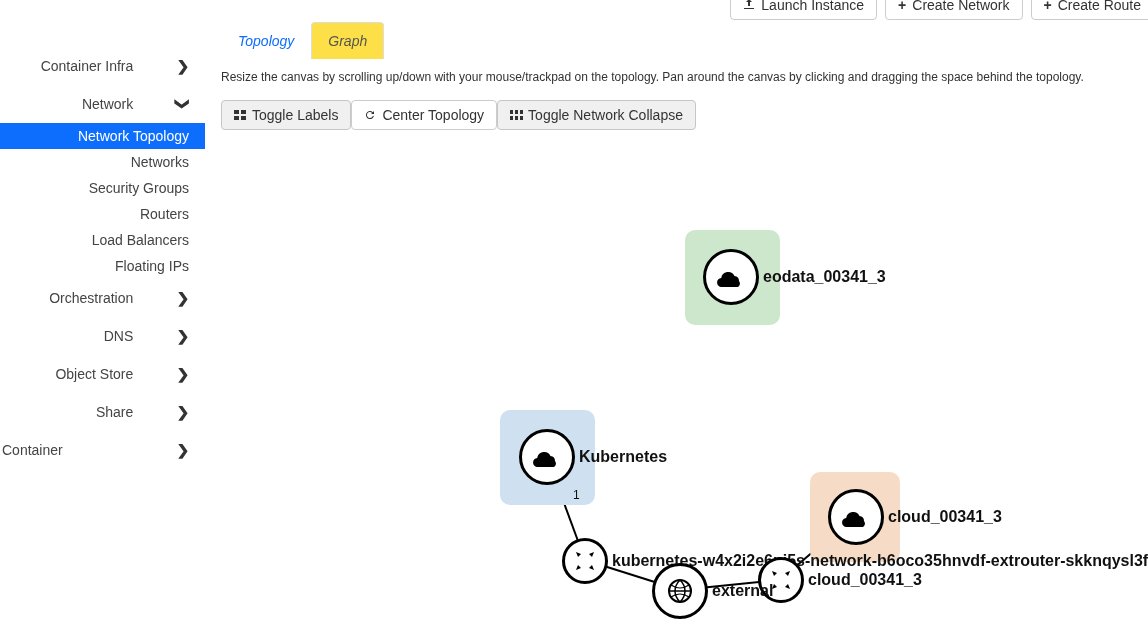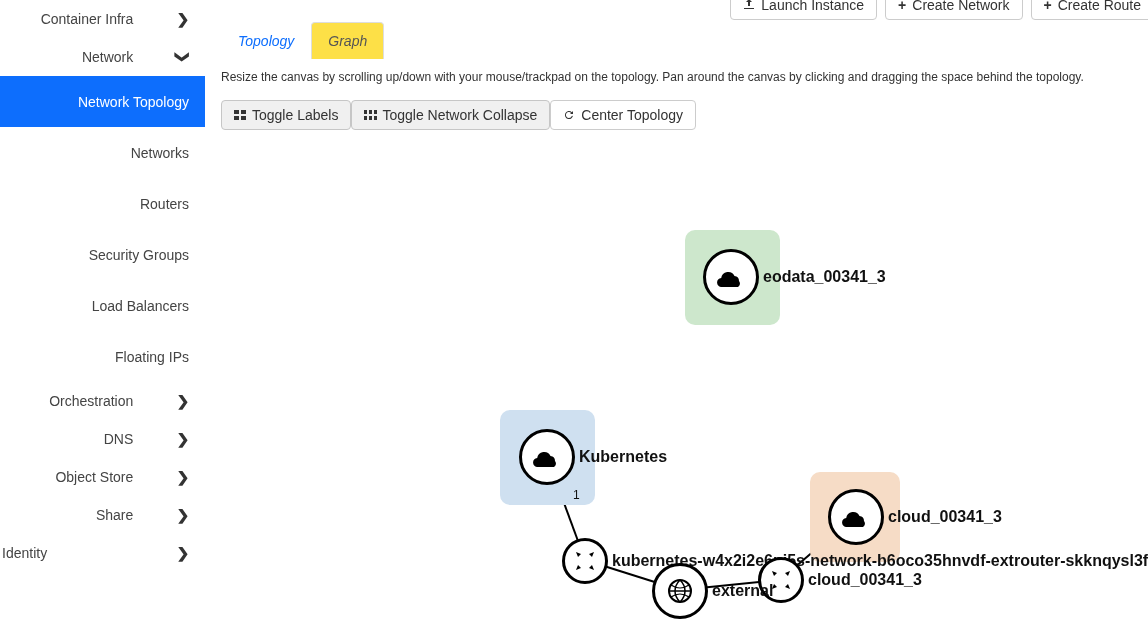--- a/index.html
+++ b/index.html
@@ -1,27 +1,27 @@
 <!DOCTYPE html>
 <html><head>
 <meta charset="utf-8">
 <style>
   * { box-sizing: border-box; margin: 0; padding: 0; }
   html, body { width: 1148px; height: 635px; font-family: "Helvetica Neue", Arial, sans-serif; font-size: 14px; color: #333; background: #fff; overflow: hidden; }
   body { display: flex; }
 
   
-  .sidebar { width: 205px; flex-shrink: 0; background: #fff; }
+  .sidebar { width: 205px; flex-shrink: 0; background: #fff; margin-top: 47px; }
   .nav-item { display: flex; align-items: center; justify-content: flex-end; height: 38px; padding-right: 16px; color: #444; cursor: pointer; position: relative; }
   .nav-item .label { }
   .nav-item.top-level { justify-content: space-between; padding-left: 4px; }
   .nav-item.top-level .label { flex: 1; text-align: right; padding-right: 44px; }
   .nav-item .chevron { font-weight: 600; color: #333; transform: scale(1.1,1); }
   .nav-item.expanded .chevron { }
-  .subnav .nav-item { height: 51px; }
+  .subnav .nav-item { height: 26px; }
   .subnav .nav-item .label { text-align: right; width: 100%; }
   .nav-item.active { background: #0d6efd; color: #fff; }
 
   
   .main { flex: 1; padding: 0 0 0 16px; position: relative; }
   .topbar-buttons { position: absolute; right: 0; top: -10px; display: flex; gap: 8px; }
   .btn { display: inline-flex; align-items: center; gap: 6px; padding: 6px 12px; border: 1px solid #ccc; background: #fff; border-radius: 4px; color: #333; font-size: 14px; cursor: pointer; white-space: nowrap; }
   .btn .plus::before { content: "+"; font-weight: 700; }
 
   .tabs { display: flex; margin-top: 22px; border-bottom: none; }
@@ -63,26 +63,26 @@
     <span class="chevron" style="transform:rotate(90deg) scale(1.1,1);">❯</span>
   </div>
   <div class="subnav">
     <div class="nav-item active">
       <span class="label">Network Topology</span>
     </div>
     <div class="nav-item">
       <span class="label">Networks</span>
     </div>
     <div class="nav-item">
+      <span class="label">Security Groups</span>
+    </div>
+    <div class="nav-item">
       <span class="label">Routers</span>
     </div>
     <div class="nav-item">
-      <span class="label">Security Groups</span>
-    </div>
-    <div class="nav-item">
       <span class="label">Load Balancers</span>
     </div>
     <div class="nav-item">
       <span class="label">Floating IPs</span>
     </div>
   </div>
   <div class="nav-item top-level">
     <span class="label">Orchestration</span>
     <span class="chevron">❯</span>
   </div>
@@ -92,21 +92,21 @@
   </div>
   <div class="nav-item top-level">
     <span class="label">Object Store</span>
     <span class="chevron">❯</span>
   </div>
   <div class="nav-item top-level">
     <span class="label">Share</span>
     <span class="chevron">❯</span>
   </div>
   <div class="nav-item top-level" style="justify-content:flex-start;padding-left:2px;">
-    <span style="flex:0;">Identity</span>
+    <span style="flex:0;">Container</span>
     <span class="chevron" style="margin-left:auto;">❯</span>
   </div>
 </nav>
 
 <main class="main">
 
   <div class="topbar-buttons">
     <button class="btn">
       <span>
         <svg width="12" height="12" viewBox="0 0 12 12">
@@ -140,42 +140,42 @@
     <button class="btn btn-grey">
       <span class="grid-icon">
         <svg width="12" height="10">
             <rect x="0" y="0" width="5" height="4" fill="#333"></rect>
             <rect x="7" y="0" width="5" height="4" fill="#333"></rect>
             <rect x="0" y="6" width="5" height="4" fill="#333"></rect>
             <rect x="7" y="6" width="5" height="4" fill="#333"></rect>
           </svg>
       </span>
       <span>Toggle Labels</span>
+    </button>
+    <button class="btn">
+      <span class="refresh-icon">
+        <svg width="12" height="12" viewBox="0 0 12 12">
+            <path d="M10 6a4 4 0 11-1.2-2.8L10 2v3H7l1.1-1.1A3 3 0 106 9a3 3 0 002.8-2H10z" fill="#333"></path>
+          </svg>
+      </span>
+      <span>Center Topology</span>
     </button>
     <button class="btn btn-grey">
       <span class="grid-icon">
         <svg width="14" height="10">
             <rect x="0" y="0" width="3" height="4" fill="#333"></rect>
             <rect x="5" y="0" width="3" height="4" fill="#333"></rect>
             <rect x="10" y="0" width="3" height="4" fill="#333"></rect>
             <rect x="0" y="6" width="3" height="4" fill="#333"></rect>
             <rect x="5" y="6" width="3" height="4" fill="#333"></rect>
             <rect x="10" y="6" width="3" height="4" fill="#333"></rect>
           </svg>
       </span>
       <span>Toggle Network Collapse</span>
     </button>
-    <button class="btn">
-      <span class="refresh-icon">
-        <svg width="12" height="12" viewBox="0 0 12 12">
-            <path d="M10 6a4 4 0 11-1.2-2.8L10 2v3H7l1.1-1.1A3 3 0 106 9a3 3 0 002.8-2H10z" fill="#333"></path>
-          </svg>
-      </span>
-      <span>Center Topology</span>
-    </button>
   </div>
 
   <div class="canvas">
 
     <svg class="edges" viewBox="0 0 943 485" preserveAspectRatio="none">
       <line x1="345" y1="315" x2="380" y2="410" stroke="#000" stroke-width="2"></line>
       <line x1="380" y1="410" x2="475" y2="440" stroke="#000" stroke-width="2"></line>
       <line x1="475" y1="440" x2="575" y2="430" stroke="#000" stroke-width="2"></line>
       <line x1="575" y1="430" x2="645" y2="370" stroke="#000" stroke-width="2"></line>
     </svg>

